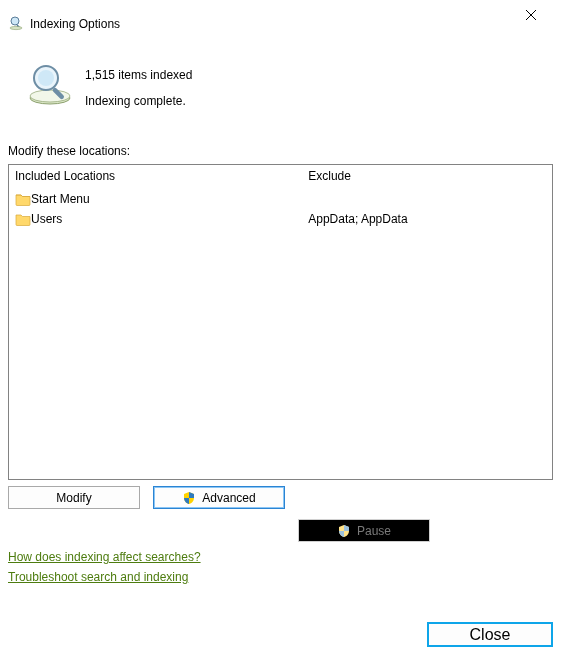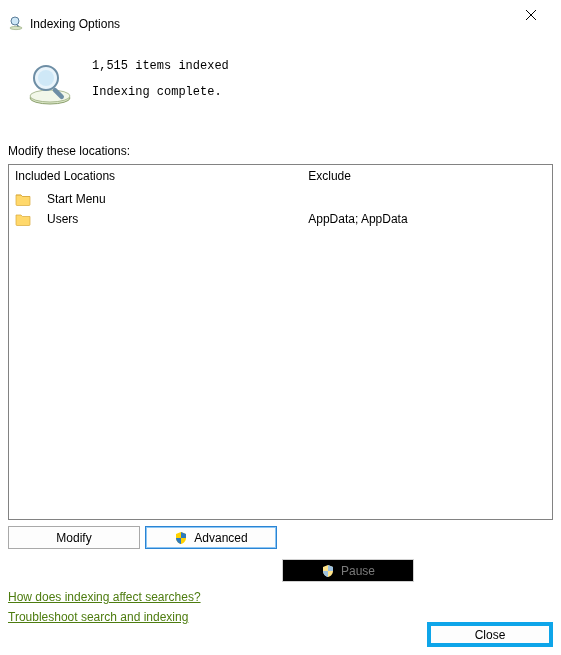--- a/index.html
+++ b/index.html
@@ -31,55 +31,54 @@
       width: 44px; height: 32px;
       display: flex; align-items: center; justify-content: center;
       cursor: pointer;
     }
     .titlebar-close svg { width: 10px; height: 10px; }
     .body-area {
       padding: 4px 8px 8px 8px;
     }
     .status-row {
       display: flex;
-      align-items: center;
+      align-items: flex-end;
       margin-top: 14px;
-      gap: 18px;
-      font-family: Liberation Mono, monospace;
+      gap: 11px;
     }
     .status-icon {
       width: 48px; height: 48px;
       margin-left: 18px;
       margin-top: 10px;
     }
     .status-texts { padding-top: 0; }
     .status-line1 { margin-bottom: 12px; }
     .section-label { margin-top: 36px; margin-bottom: 6px; }
     .locations-box {
       border: 1px solid #828282;
-      height: 356px;
+      height: 316px;
       display: flex;
       background: #fff;
     }
     .col {
       padding: 4px 6px;
       overflow: hidden;
     }
     .col-included { width: 54%; border-right: 0; }
     .col-exclude { flex: 1; }
     .col-header { margin-bottom: 6px; }
     .loc-row {
       display: flex; align-items: center;
       height: 20px;
-      gap: 16px;
+      gap: 0;
     }
     .folder-icon { width: 16px; height: 14px; }
     .buttons-row {
       display: flex;
-      gap: 5px;
+      gap: 13px;
       margin-top: 6px;
     }
     .btn {
       height: 23px;
       min-width: 132px;
       border: 1px solid #a9a9a9;
       background: #fdfdfd;
       font-family: inherit;
       font-size: 12px;
       display: inline-flex;
@@ -108,23 +107,23 @@
       margin-bottom: 6px;
       cursor: pointer;
     }
     .footer {
       position: absolute;
       right: 8px;
       bottom: 8px;
     }
     .btn-close {
       height: 25px; width: 126px;
-      border: 4px solid #0ea5e9;
+      border: 2px solid #0ea5e9;
       background: #fdfdfd;
-      font-family: inherit; font-size: 12px;
+      font-family: inherit; font-size: 16px;
       cursor: pointer;
     }
   </style>
 </head>
 <body>
 
 <div class="titlebar">
   <span class="titlebar-icon">
     <svg viewBox="0 0 16 16">
       <circle cx="7" cy="6" r="4" fill="#cfe8f7" stroke="#5a7d99" stroke-width="1"></circle>

